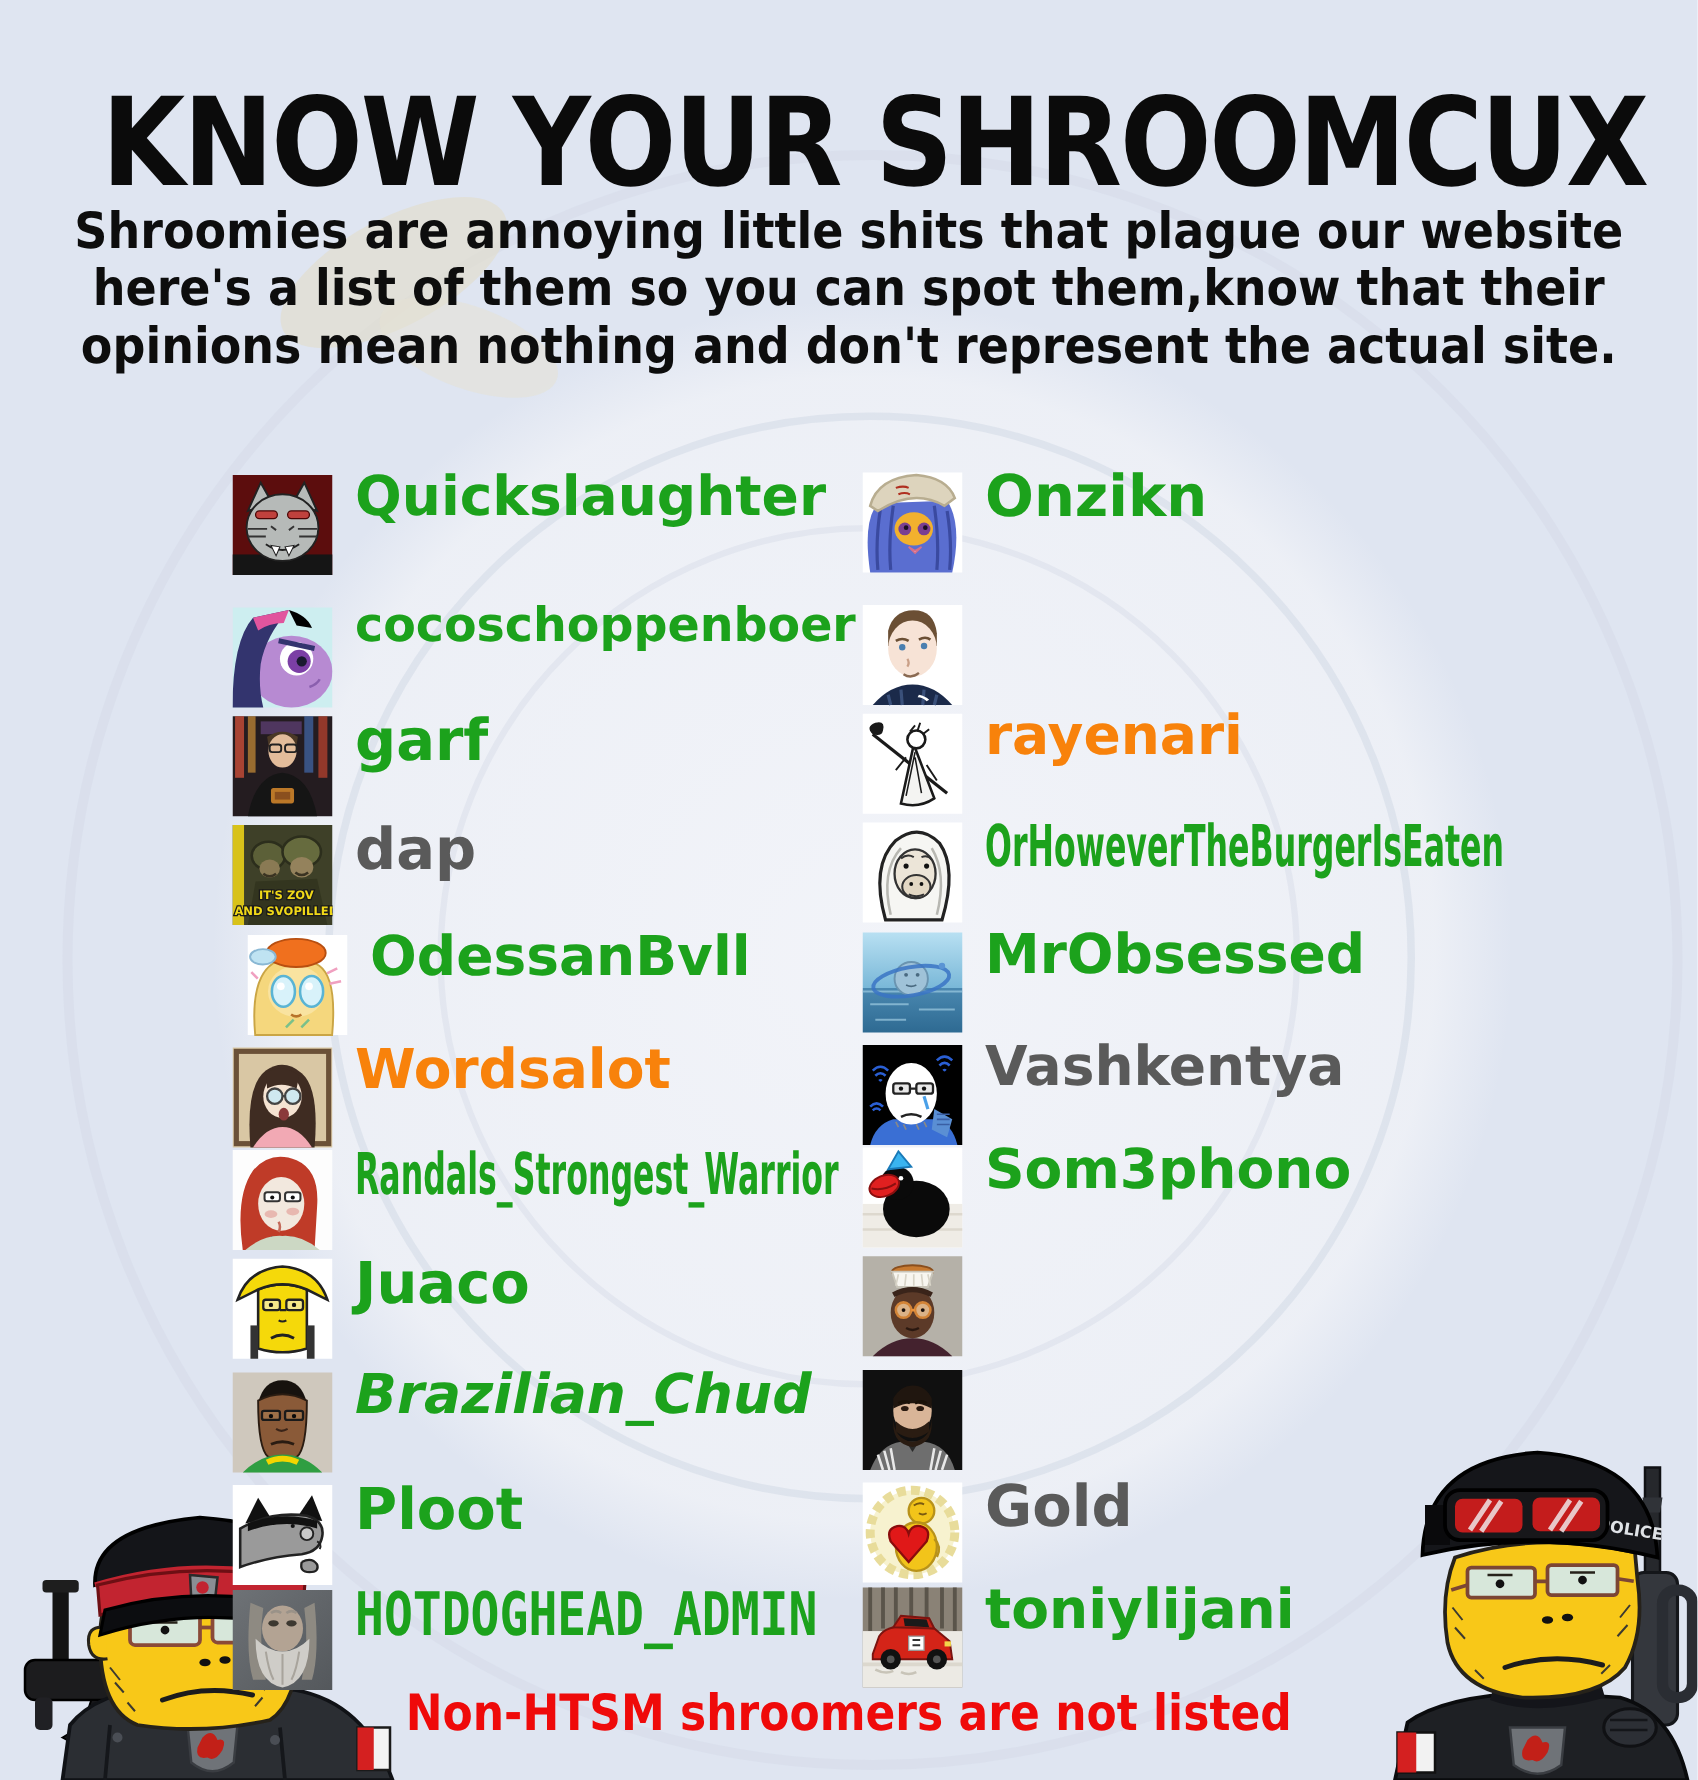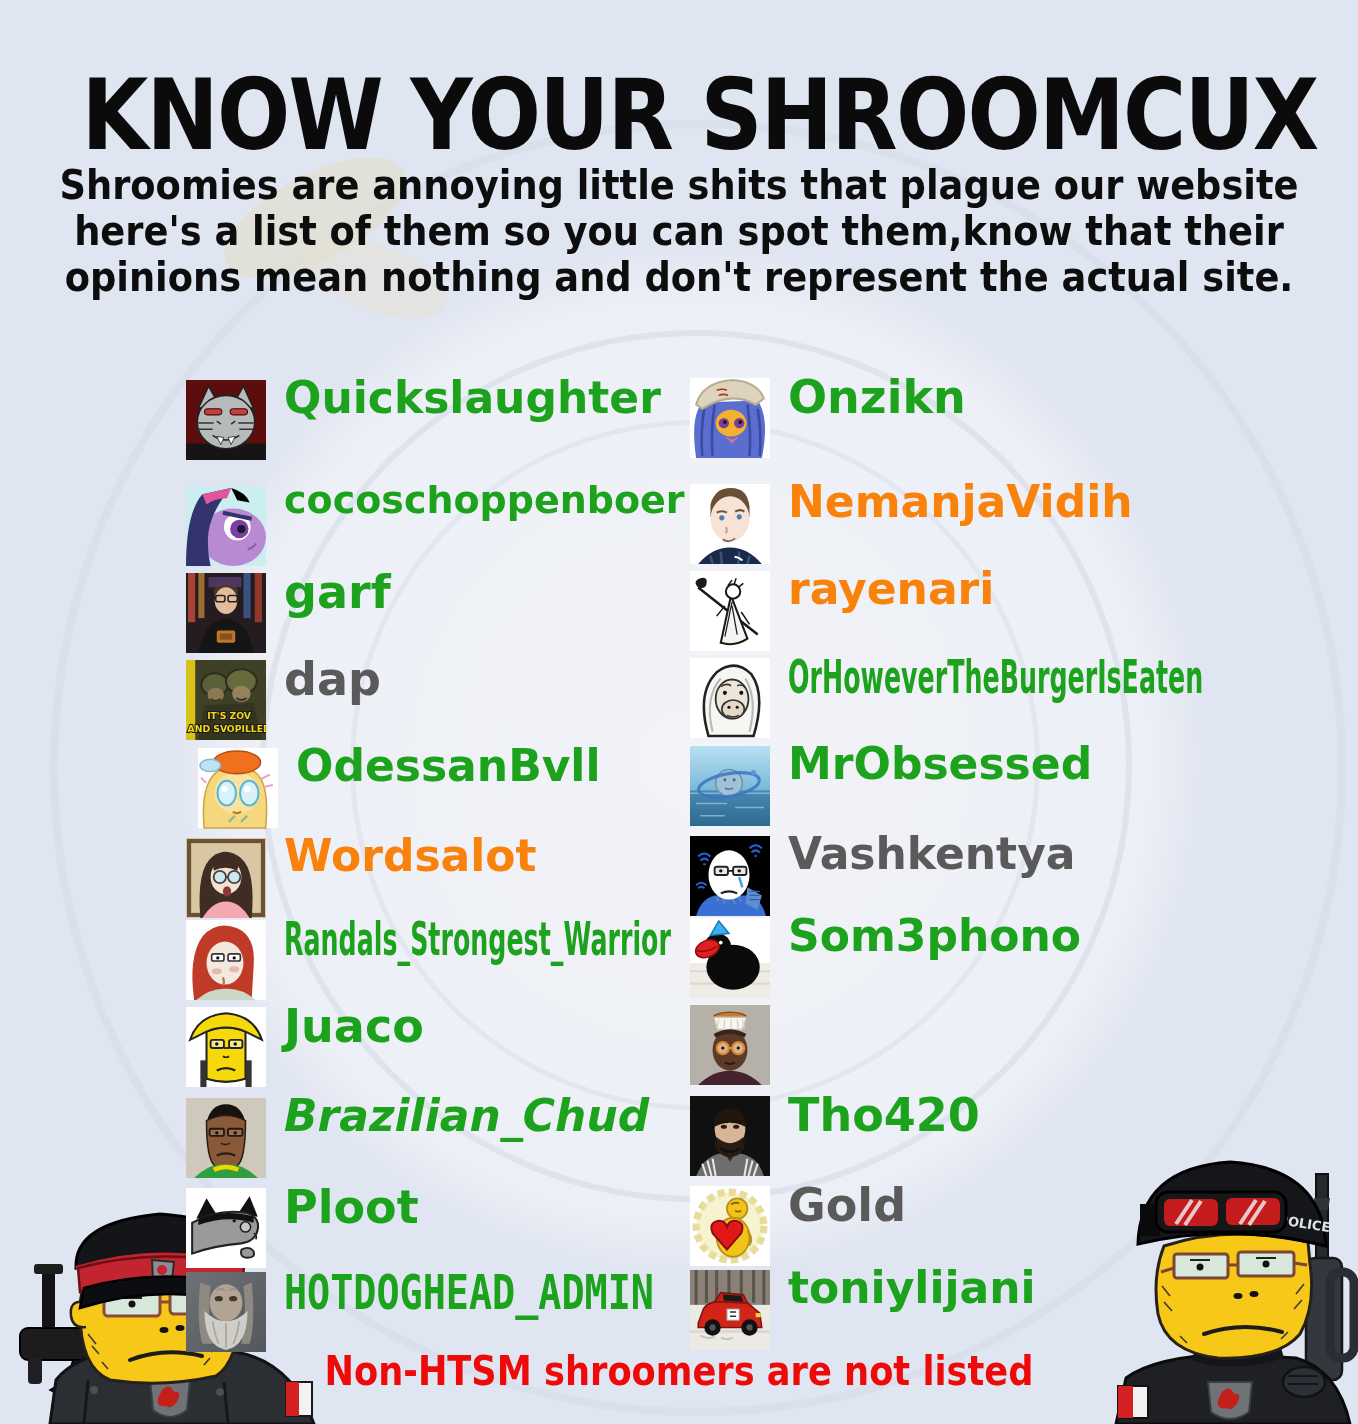--- a/index.html
+++ b/index.html
@@ -302,21 +302,20 @@
             <path d="M26 28 q5 -3 10 0 M44 27 q5 -3 9 0" stroke="#6b4f34" stroke-width="2" fill="none"></path>
             <circle cx="31" cy="33" r="2.5" fill="#4a7fb0"></circle>
             <circle cx="48" cy="32" r="2.5" fill="#4a7fb0"></circle>
             <path d="M35 42 q2 3 0 6" stroke="#caa088" stroke-width="1.8" fill="none"></path>
             <path d="M32 54 q6 4 12 -1" stroke="#8a6a52" stroke-width="1.8" fill="none"></path>
             <path d="M8 78 Q22 62 39 62 Q56 62 70 78 Z" fill="#1b2a4a"></path>
             <path d="M20 70 l2 8 M30 66 l1 12 M48 66 l-1 12 M58 70 l-2 8" stroke="#3a507a" stroke-width="2.5"></path>
             <path d="M44 70 q5 1 8 4 l-2 1 q-3 -3 -7 -3 z" fill="#fff"></path>
           </svg>
         </div>
-        <span class="uname" style="font-size: 44px; color: rgb(248, 130, 11);">NemanjaVidih</span>
       </div>
       <div class="row" style="top: 193px;">
         <div class="avatar">
           <svg viewBox="0 0 78 78">
             <rect width="78" height="78" fill="#fff"></rect>
             <path d="M8 16 L66 62" stroke="#1a1a1a" stroke-width="2.5"></path>
             <path d="M8 16 q-6 -6 2 -9 q8 -2 6 6 q-1 5 -8 3 z" fill="#1a1a1a"></path>
             <path d="M30 70 L40 24 L56 66 Q44 74 30 70 Z" fill="#f4f4f2" stroke="#1a1a1a" stroke-width="2"></path>
             <path d="M34 64 L41 30 M46 62 L41 34" stroke="#1a1a1a" stroke-width="1.2"></path>
             <circle cx="42" cy="20" r="7" fill="#fff" stroke="#1a1a1a" stroke-width="2"></circle>
@@ -432,21 +431,20 @@
             <path d="M34 56 l5 8 l5 -8 z" fill="#2a2a2a"></path>
             <ellipse cx="39" cy="32" rx="15" ry="18" fill="#d9b598"></ellipse>
             <path d="M24 22 q6 -10 15 -10 q10 0 15 10 l0 8 q-15 -8 -30 0 Z" fill="#20160f"></path>
             <path d="M24 36 Q24 54 39 56 Q54 54 54 36 L54 42 Q54 58 39 60 Q24 58 24 42 Z" fill="#2a1c12"></path>
             <path d="M26 40 Q39 52 52 40 L52 48 Q39 58 26 48 Z" fill="#2a1c12"></path>
             <ellipse cx="33" cy="30" rx="3" ry="2" fill="#2a1a10"></ellipse>
             <ellipse cx="45" cy="30" rx="3" ry="2" fill="#2a1a10"></ellipse>
             <path d="M28 26 q5 -3 9 0 M41 26 q5 -3 9 0" stroke="#1a1108" stroke-width="2" fill="none"></path>
           </svg>
         </div>
-        <span class="uname" style="font-size: 46px; color: rgb(28, 162, 28);">Tho420</span>
       </div>
       <div class="row" style="top: 808px;">
         <div class="avatar">
           <svg viewBox="0 0 78 78">
             <rect width="78" height="78" fill="#fff"></rect>
             <circle cx="39" cy="39" r="33" fill="#f7f2cf" stroke="#e8dc9a" stroke-width="7" stroke-dasharray="7 4"></circle>
             <circle cx="46" cy="22" r="10" fill="#f2c41a" stroke="#b8921a" stroke-width="1.8"></circle>
             <path d="M40 18 q4 -3 8 -1 M44 24 q3 2 6 0" stroke="#7a5a10" stroke-width="1.5" fill="none"></path>
             <ellipse cx="42" cy="50" rx="16" ry="19" fill="#f2c41a" stroke="#b8921a" stroke-width="1.8"></ellipse>
             <path d="M36 62 L22 46 Q18 36 27 34 Q34 33 36 40 Q38 33 45 34 Q54 36 50 46 Z" fill="#e01818" stroke="#8a0c0c" stroke-width="1.8"></path>

